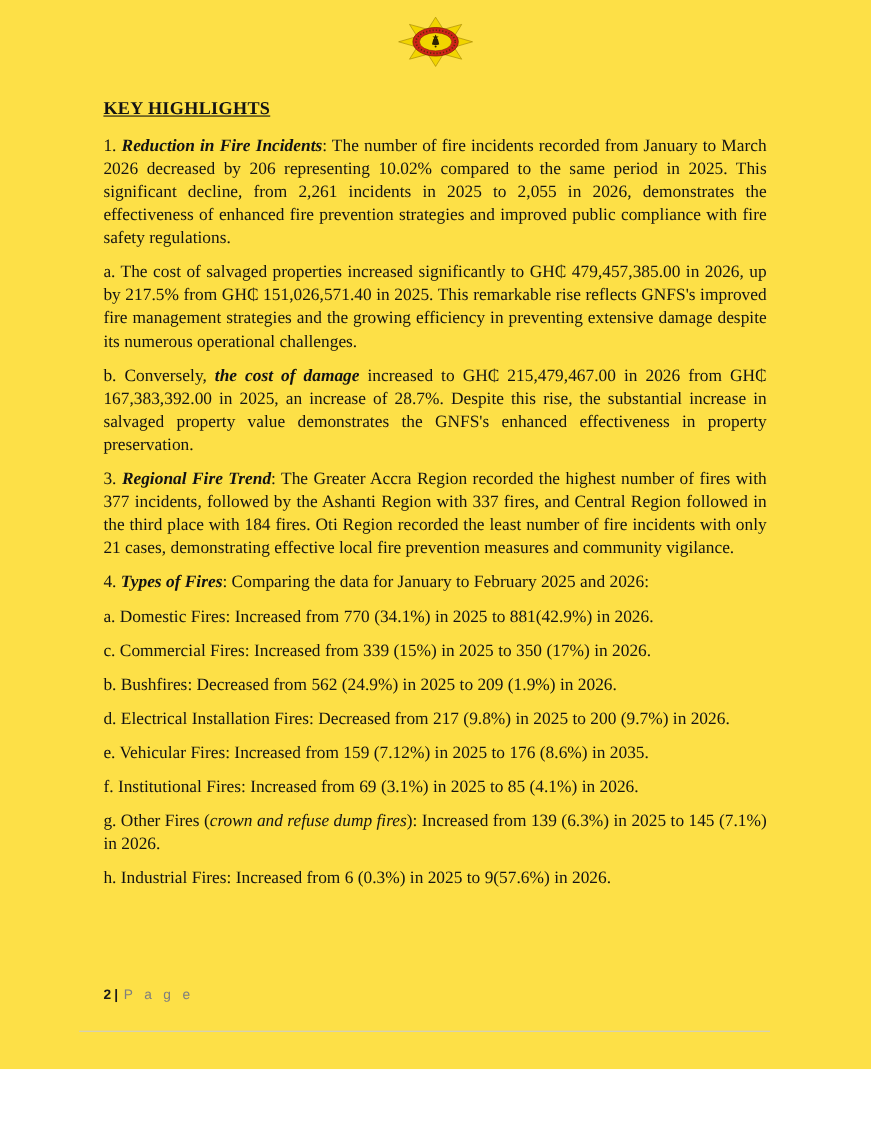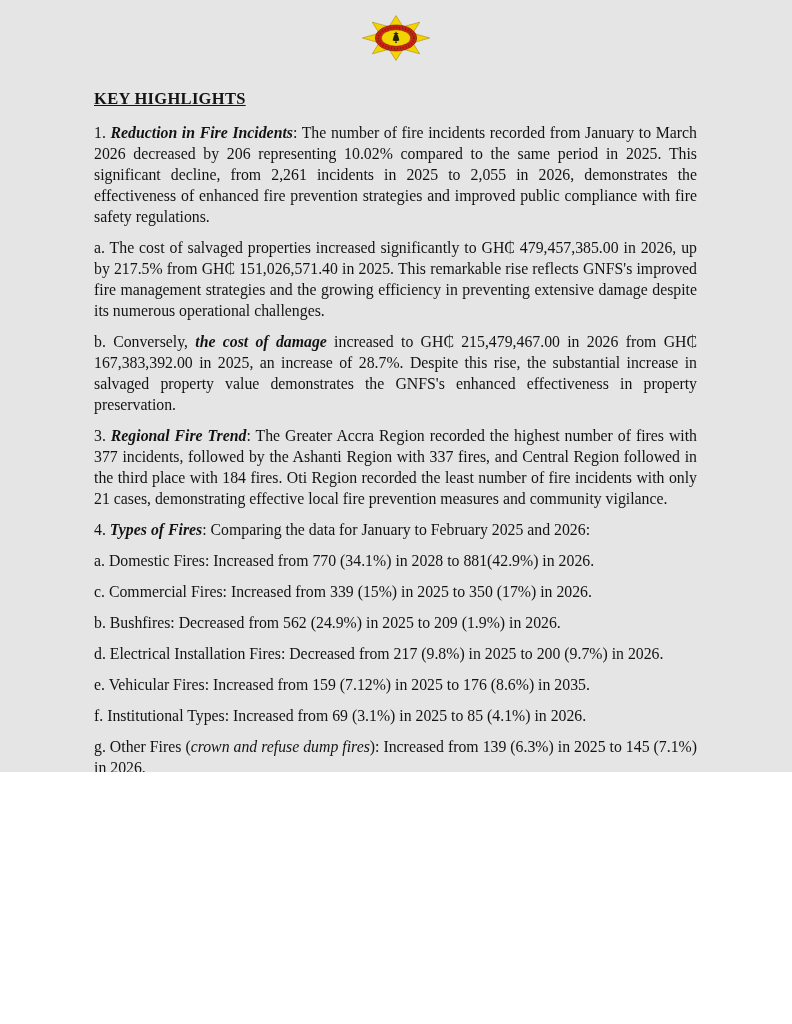--- a/index.html
+++ b/index.html
@@ -1,21 +1,21 @@
 <!DOCTYPE html>
 <html><head>
 <meta charset="utf-8">
 <style>
   * { box-sizing: border-box; }
   html, body { margin: 0; padding: 0; background: #ffffff; }
   .page {
     position: relative;
     width: 792px;
-    height: 772px;
-    background: #e5e5e5;
+    height: 972px;
+    background: #fde047;
     font-family: "Liberation Serif", "DejaVu Serif", "DejaVu Sans", serif;
     color: #131313;
     overflow: hidden;
   }
   .logo-wrap {
     position: absolute;
     top: 14px;
     left: 50%;
     transform: translateX(-50%);
     width: 70px;
@@ -85,26 +85,26 @@
   </div>
 
   <div class="content">
     <h1 class="heading">KEY HIGHLIGHTS</h1>
     <div>
         <p class="para"><span class="plain">1. </span><span class="bi">Reduction in Fire Incidents</span><span class="plain">: The number of fire incidents recorded from January to March 2026 decreased by 206 representing 10.02% compared to the same period in 2025. This significant decline, from 2,261 incidents in 2025 to 2,055 in 2026, demonstrates the effectiveness of enhanced fire prevention strategies and improved public compliance with fire safety regulations.</span></p>
         <p class="para"><span class="plain">a. The cost of salvaged properties increased significantly to GH₵ 479,457,385.00 in 2026, up by 217.5% from GH₵ 151,026,571.40 in 2025. This remarkable rise reflects GNFS's improved fire management strategies and the growing efficiency in preventing extensive damage despite its numerous operational challenges.</span></p>
         <p class="para"><span class="plain">b. Conversely, </span><span class="bi">the cost of damage</span><span class="plain"> increased to GH₵ 215,479,467.00 in 2026 from GH₵ 167,383,392.00 in 2025, an increase of 28.7%. Despite this rise, the substantial increase in salvaged property value demonstrates the GNFS's enhanced effectiveness in property preservation.</span></p>
         <p class="para"><span class="plain">3. </span><span class="bi">Regional Fire Trend</span><span class="plain">: The Greater Accra Region recorded the highest number of fires with 377 incidents, followed by the Ashanti Region with 337 fires, and Central Region followed in the third place with 184 fires. Oti Region recorded the least number of fire incidents with only 21 cases, demonstrating effective local fire prevention measures and community vigilance.</span></p>
         <p class="para"><span class="plain">4. </span><span class="bi">Types of Fires</span><span class="plain">: Comparing the data for January to February 2025 and 2026:</span></p>
-        <p class="para"><span class="plain">a. </span><span class="b">Domestic Fires</span><span class="plain">: Increased from 770 (34.1%) in 2028 to 881(42.9%) in 2026.</span></p>
+        <p class="para"><span class="plain">a. </span><span class="b">Domestic Fires</span><span class="plain">: Increased from 770 (34.1%) in 2025 to 881(42.9%) in 2026.</span></p>
         <p class="para"><span class="plain">c. </span><span class="b">Commercial Fires</span><span class="plain">: Increased from 339 (15%) in 2025 to 350 (17%) in 2026.</span></p>
         <p class="para"><span class="plain">b. </span><span class="b">Bushfires</span><span class="plain">: Decreased from 562 (24.9%) in 2025 to 209 (1.9%) in 2026.</span></p>
         <p class="para"><span class="plain">d. </span><span class="b">Electrical Installation Fires</span><span class="plain">: Decreased from 217 (9.8%) in 2025 to 200 (9.7%) in 2026.</span></p>
         <p class="para"><span class="plain">e. </span><span class="b">Vehicular Fires</span><span class="plain">: Increased from 159 (7.12%) in 2025 to 176 (8.6%) in 2035.</span></p>
-        <p class="para"><span class="plain">f. </span><span class="b">Institutional Types</span><span class="plain">: Increased from 69 (3.1%) in 2025 to 85 (4.1%) in 2026.</span></p>
+        <p class="para"><span class="plain">f. </span><span class="b">Institutional Fires</span><span class="plain">: Increased from 69 (3.1%) in 2025 to 85 (4.1%) in 2026.</span></p>
         <p class="para"><span class="plain">g. </span><span class="b">Other Fires (</span><span class="i">crown and refuse dump fires</span><span class="b">)</span><span class="plain">: Increased from 139 (6.3%) in 2025 to 145 (7.1%) in 2026.</span></p>
         <p class="para"><span class="plain">h. </span><span class="b">Industrial Fires</span><span class="plain">: Increased from 6 (0.3%) in 2025 to 9(57.6%) in 2026.</span></p>
       </div>
   </div>
 
   <div class="footer-rule"></div>
   <div class="footer-text">
     <span class="pg-num">2</span><span class="pg-sep">|</span><span class="pg-label">P a g e</span>
   </div>
 

